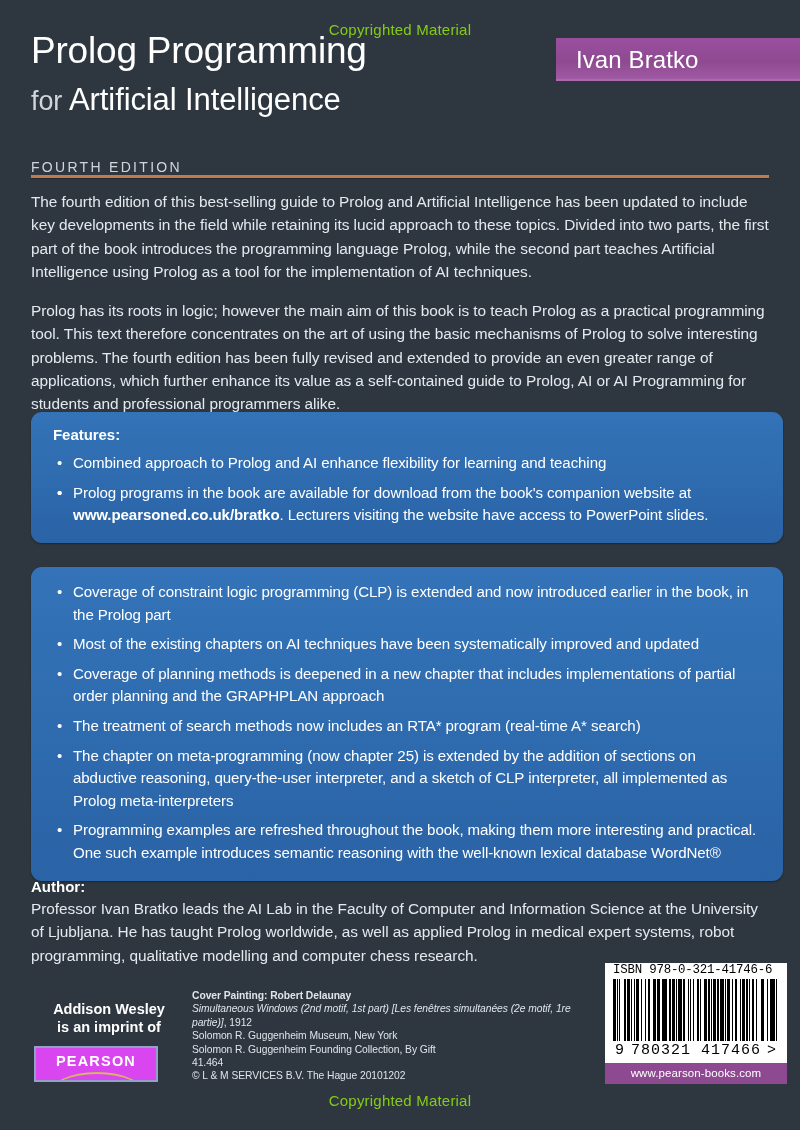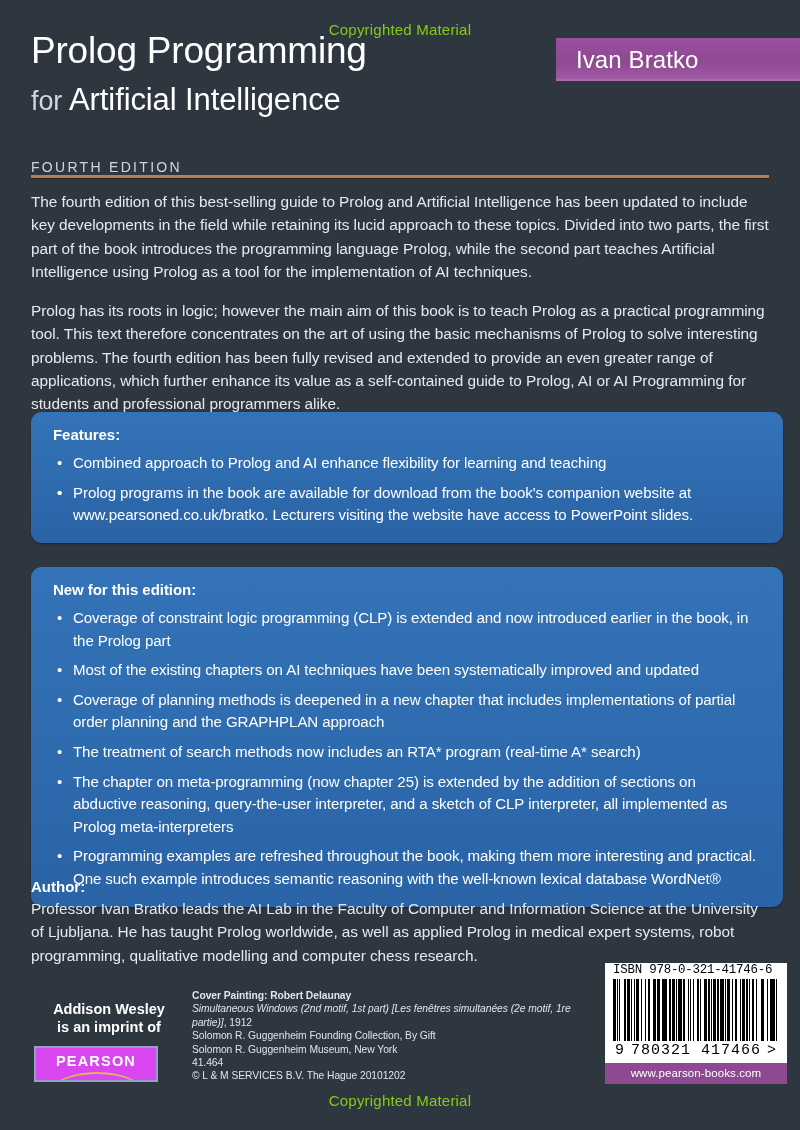--- a/index.html
+++ b/index.html
@@ -145,21 +145,21 @@
     letter-spacing: -.1px;
   }
   .panel li:last-child { margin-bottom: 0; }
   .panel li .bullet {
     position: absolute;
     left: 4px;
     top: 0;
     font-size: 15px;
     line-height: 22.6px;
   }
-  .panel li b { font-weight: normal; margin-top: 18px; }
+  .panel li b { font-weight: bold; margin-top: 18px; }
 
   #panel-features { top: 412px; }
   #panel-new { top: 567px; }
 
   
   #author-block {
     position: absolute;
     left: 31px;
     top: 878px;
     width: 742px;
@@ -312,21 +312,20 @@
   <div class="panel" id="panel-features">
     <div class="panel-title">Features:</div>
     <ul>
       <li><span class="bullet">•</span><span>Combined approach to Prolog and AI enhance flexibility for learning and teaching</span></li>
       <li><span class="bullet">•</span></li>
       <li><span class="bullet">•</span><span>Prolog programs in the book are available for download from the book's companion website at </span><b>www.pearsoned.co.uk/bratko</b><span>. Lecturers visiting the website have access to PowerPoint slides.</span></li>
     </ul>
   </div>
 
   <div class="panel" id="panel-new">
-    <div class="panel-title">New for this edition:</div>
     <ul>
       <li><span class="bullet">•</span><span>Coverage of constraint logic programming (CLP) is extended and now introduced earlier in the book, in the Prolog part</span></li>
       <li><span class="bullet">•</span><span>Most of the existing chapters on AI techniques have been systematically improved and updated</span></li>
       <li><span class="bullet">•</span><span>Coverage of planning methods is deepened in a new chapter that includes implementations of partial order planning and the GRAPHPLAN approach</span></li>
       <li><span class="bullet">•</span><span>The treatment of search methods now includes an RTA* program (real-time A* search)</span></li>
       <li><span class="bullet">•</span><span>The chapter on meta-programming (now chapter 25) is extended by the addition of sections on abductive reasoning, query-the-user interpreter, and a sketch of CLP interpreter, all implemented as Prolog meta-interpreters</span></li>
       <li><span class="bullet">•</span><span>Programming examples are refreshed throughout the book, making them more interesting and practical. One such example introduces semantic reasoning with the well-known lexical database WordNet®</span></li>
     </ul>
   </div>
 
@@ -340,22 +339,22 @@
     <div class="imprint-line">is an imprint of</div>
     <div id="pearson-logo">
       <div class="pearson-word">PEARSON</div>
       <div class="pearson-arc"></div>
     </div>
   </div>
 
   <div id="credits">
     <div class="credit-head">Cover Painting: Robert Delaunay</div>
     <div><span class="credit-italic">Simultaneous Windows (2nd motif, 1st part) [Les fenêtres simultanées (2e motif, 1re partie)]</span><span>, 1912</span></div>
+    <div>Solomon R. Guggenheim Museum, New York</div>
     <div>Solomon R. Guggenheim Founding Collection, By Gift</div>
-    <div>Solomon R. Guggenheim Museum, New York</div>
     <div>41.464</div>
     <div>© L &amp; M SERVICES B.V. The Hague 20101202</div>
   </div>
 
   <div id="barcode-block">
     <div id="barcode-card">
       <div id="isbn-text">ISBN 978-0-321-41746-6</div>
       <div id="bars">
           <span style="width: 3px; height: 100%; background: rgb(0, 0, 0);"></span>
           <span style="width: 1px; height: 100%; background: transparent;"></span>

